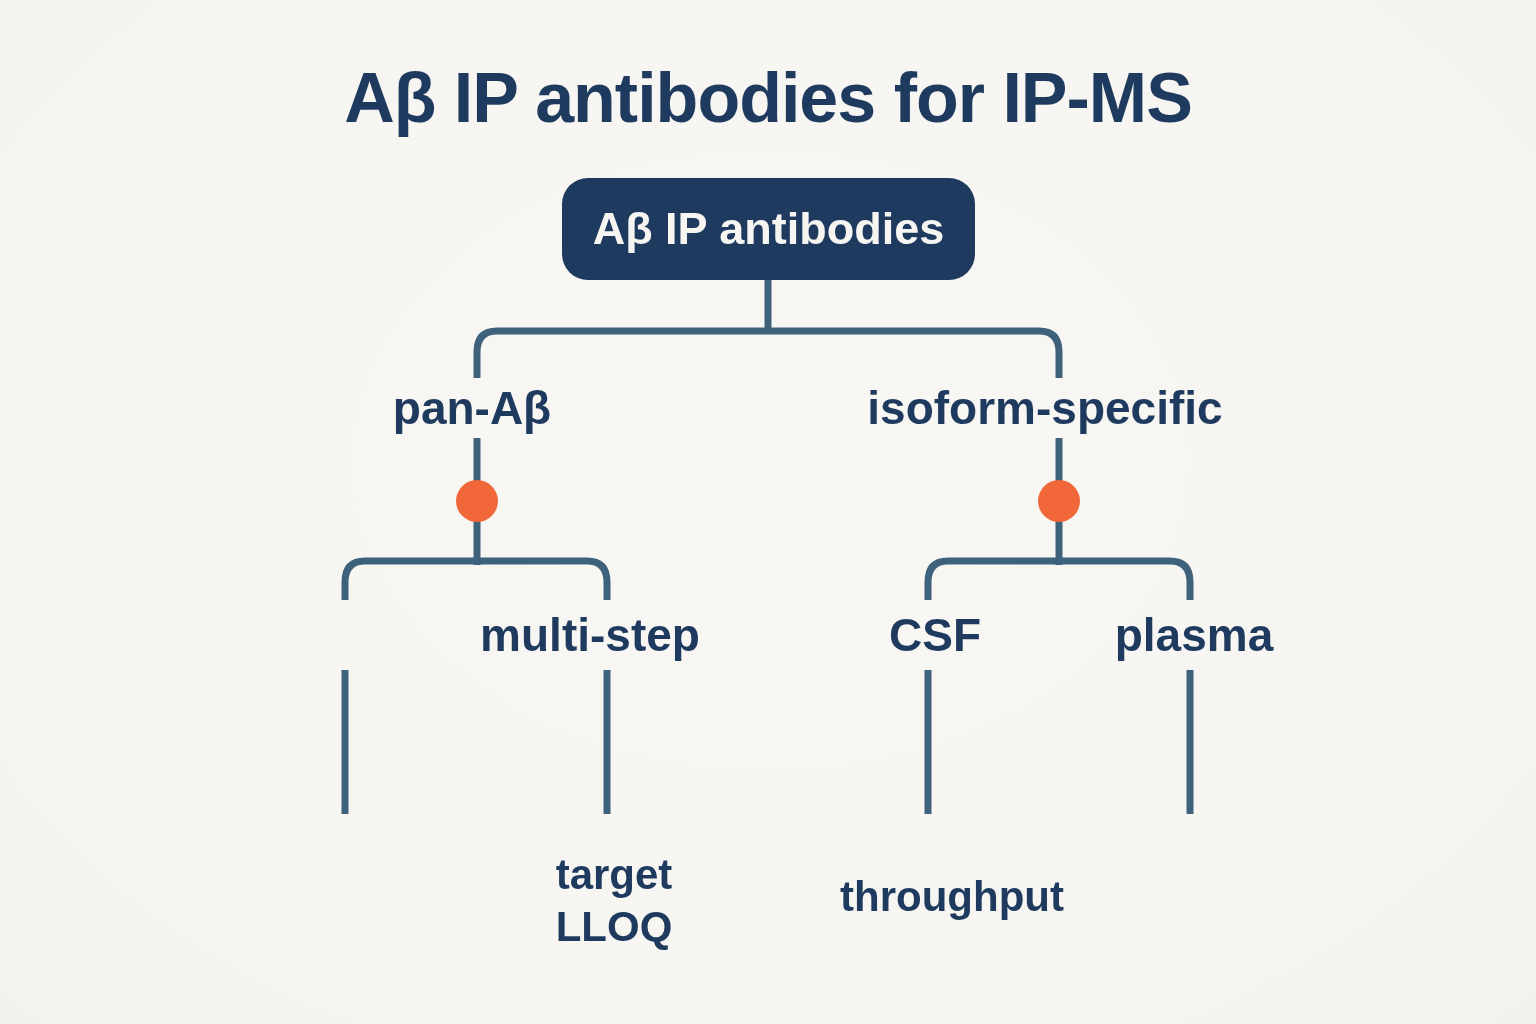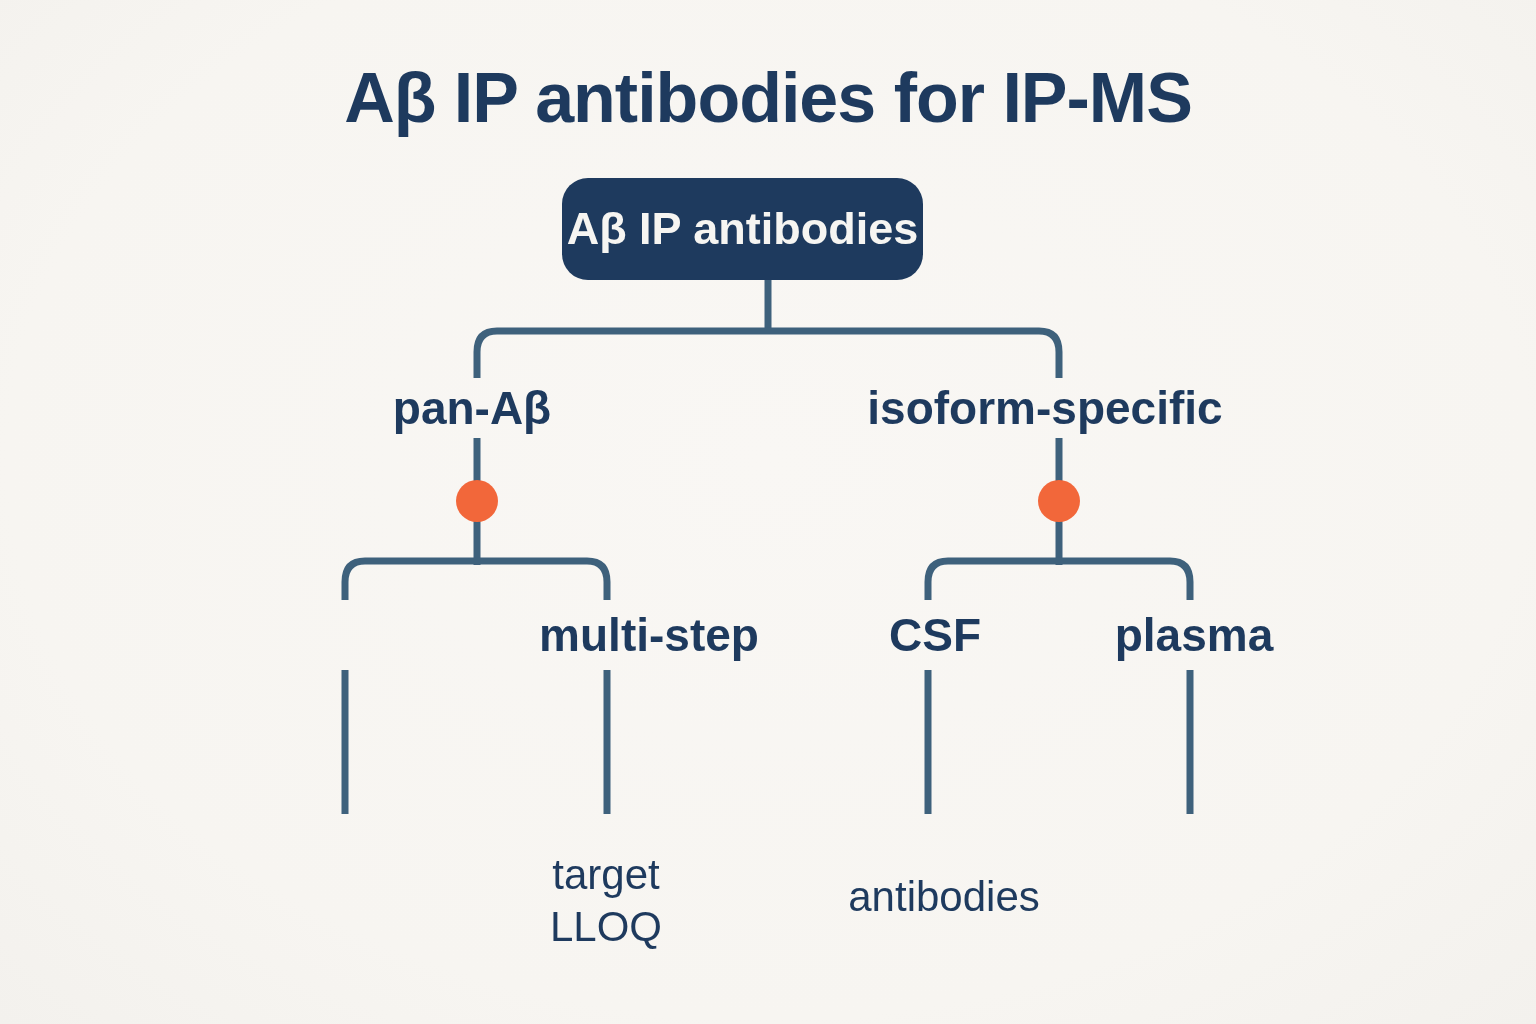--- a/index.html
+++ b/index.html
@@ -28,21 +28,21 @@
     text-align: center;
     font-size: 70px;
     font-weight: 700;
     letter-spacing: -1px;
     color: var(--navy);
   }
   .root-node {
     position: absolute;
     left: 562px;
     top: 178px;
-    width: 361px;
+    width: 413px;
     height: 102px;
     background: var(--navy);
     border-radius: 26px;
     display: flex;
     align-items: center;
     justify-content: center;
     font-size: 45px;
     font-weight: 600;
     color: var(--root_text);
   }
@@ -65,25 +65,26 @@
     color: var(--navy);
     font-weight: 600;
     font-size: 46px;
     line-height: 50px;
     text-align: center;
   }
   .annotation {
     position: absolute;
     transform: translateX(-50%);
     color: var(--navy);
-    font-weight: 400;
+    font-weight: 700;
     font-size: 42px;
     line-height: 52px;
     text-align: center;
     white-space: nowrap;
+    margin-left: 8px;
   }
 </style>
 </head>
 <body>
 
 <div class="canvas">
 
   <div class="page-title">Aβ IP antibodies for IP-MS</div>
 
   <svg class="connectors" viewBox="0 0 1536 1024" xmlns="http://www.w3.org/2000/svg">
@@ -110,23 +111,23 @@
     <circle class="dot" cx="1059" cy="501" r="21"></circle>
   </svg>
 
   <div class="root-node">
     <span>Aβ IP antibodies</span>
   </div>
 
   <div class="node-label" style="left:1045px; top:383px;">isoform-specific</div>
   <div class="node-label" style="left:472px; top:383px;">pan-Aβ</div>
 
-  <div class="node-label" style="left:649px; top:610px;">multi-step</div>
+  <div class="node-label" style="left:590px; top:610px;">multi-step</div>
   <div class="node-label" style="left:935px; top:610px;">CSF</div>
   <div class="node-label" style="left:1194px; top:610px;">plasma</div>
 
   <div class="annotation" style="left:606px; top:849px;">
     <div>target</div>
     <div>LLOQ</div>
   </div>
-  <div class="annotation" style="left:944px; top:871px;">antibodies</div>
+  <div class="annotation" style="left:944px; top:871px;">throughput</div>
 
 </div>
 
 </body></html>

